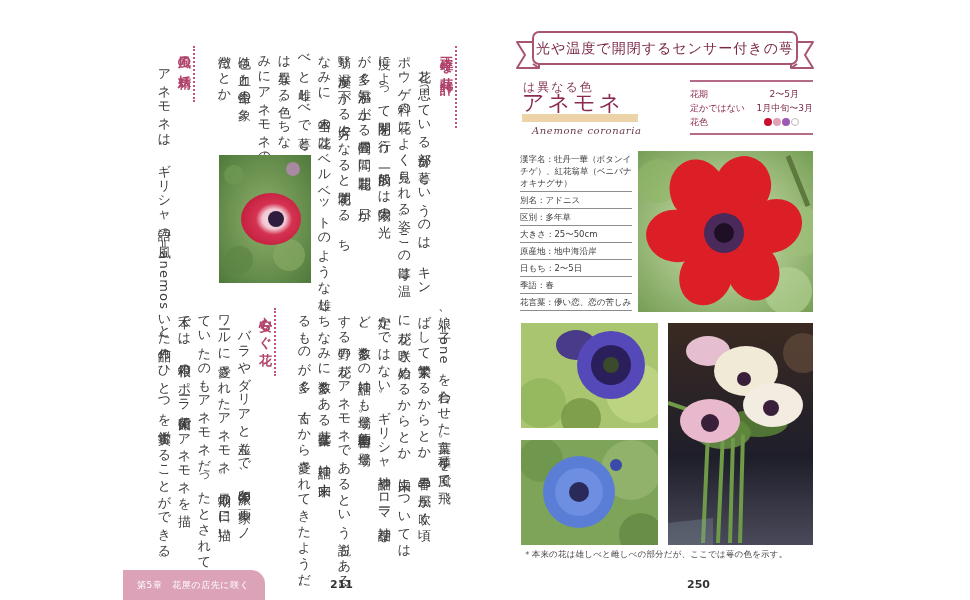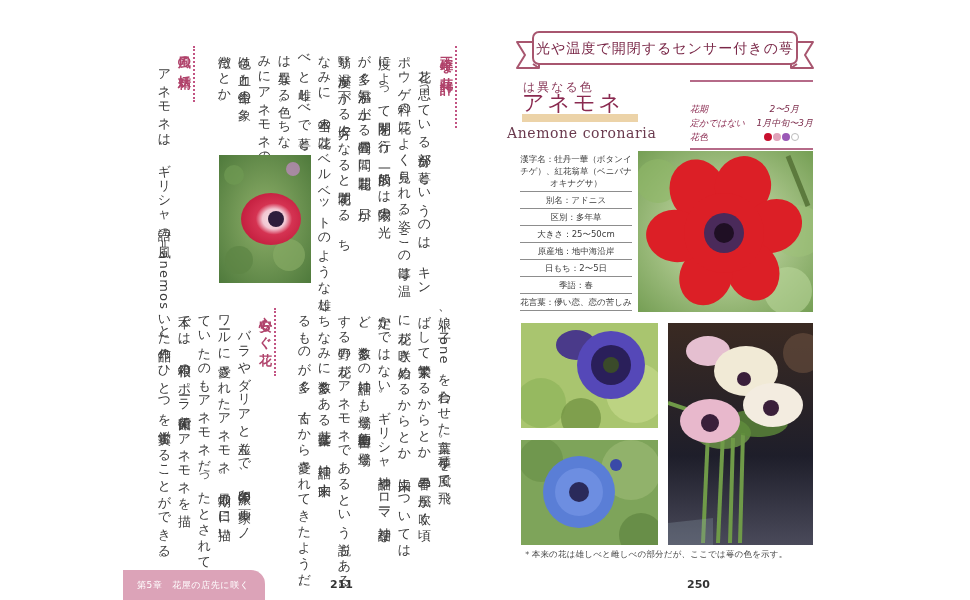--- a/index.html
+++ b/index.html
@@ -38,30 +38,30 @@
 
   
   .ribbon-text {
     position:absolute; left:530px; top:35px; width:270px; height:26px;
     text-align:center; font-size:14px; color:#7a2848; letter-spacing:1px; line-height:26px;
   }
 
   .family { position:absolute; left:523px; top:79px; font-size:12px; color:#8a3a5a; letter-spacing:2px; }
   .flower-name { position:absolute; left:522px; top:88px; font-size:22px; color:#8a2a50; letter-spacing:3px; z-index:2; }
   .name-bar { position:absolute; left:522px; top:114px; width:116px; height:8px; background:#ecd3a8; }
-  .latin { position:absolute; left:507px; top:125px; font-family:"DejaVu Serif", serif; font-size:14px; color:#6a3a4e; letter-spacing:0.6px; }
+  .latin { position:absolute; left:532px; top:125px; font-family:"DejaVu Serif", serif; font-style:italic; font-size:10px; color:#6a3a4e; letter-spacing:0.6px; }
 
   .spec-box { position:absolute; left:690px; top:80px; width:123px; }
   .spec-box .rule { height:2px; background:#b56a88; }
   .spec-row { display:flex; justify-content:space-between; font-size:9px; line-height:14px; color:#8a2a50; }
   .spec-row .v { color:#7a2848; }
   .dots { display:flex; gap:1px; align-items:center; }
   .dot { width:8px; height:8px; border-radius:50%; display:inline-block; }
 
-  .info-table { position:absolute; left:520px; top:151px; width:112px;text-align:center; }
+  .info-table { position:absolute; left:520px; top:151px; width:112px; }
   .info-row { font-size:8.5px; line-height:12px; color:#3a3a3a; border-bottom:1px solid #8d8d8d; padding:2px 0; }
 
   .caption { position:absolute; left:523px; top:549px; font-size:8.5px; color:#444; letter-spacing:0.2px; }
 
   .chapter-tab {
     position:absolute; left:123px; top:570px; width:142px; height:30px;
     background:#dca3b8; border-radius:0 14px 0 0;
     color:#ffffff; font-size:9px; line-height:30px; padding-left:14px; letter-spacing:0.6px;
   }
   .page-num { position:absolute; font-size:11px; font-weight:bold; color:#333;margin-left:32px; }
@@ -141,21 +141,21 @@
 </svg>
 <div class="ribbon-text">光や温度で開閉するセンサー付きの萼</div>
 
 <div class="family">は異なる色</div>
 <div class="name-bar"></div>
 <div class="flower-name">アネモネ</div>
 <div class="latin">Anemone coronaria</div>
 
 <div class="spec-box">
   <div class="rule"></div>
-  <div style="padding:20px 0 4px 0;font-style:italic;">
+  <div style="padding:5px 0 4px 0;">
     <div class="spec-row">
       <span>花期</span>
       <span class="v" style="padding-right:14px;">2〜5月</span>
     </div>
     <div class="spec-row">
       <span>定かではない</span>
       <span class="v">1月中旬〜3月</span>
     </div>
     <div class="spec-row">
       <span>花色</span>

